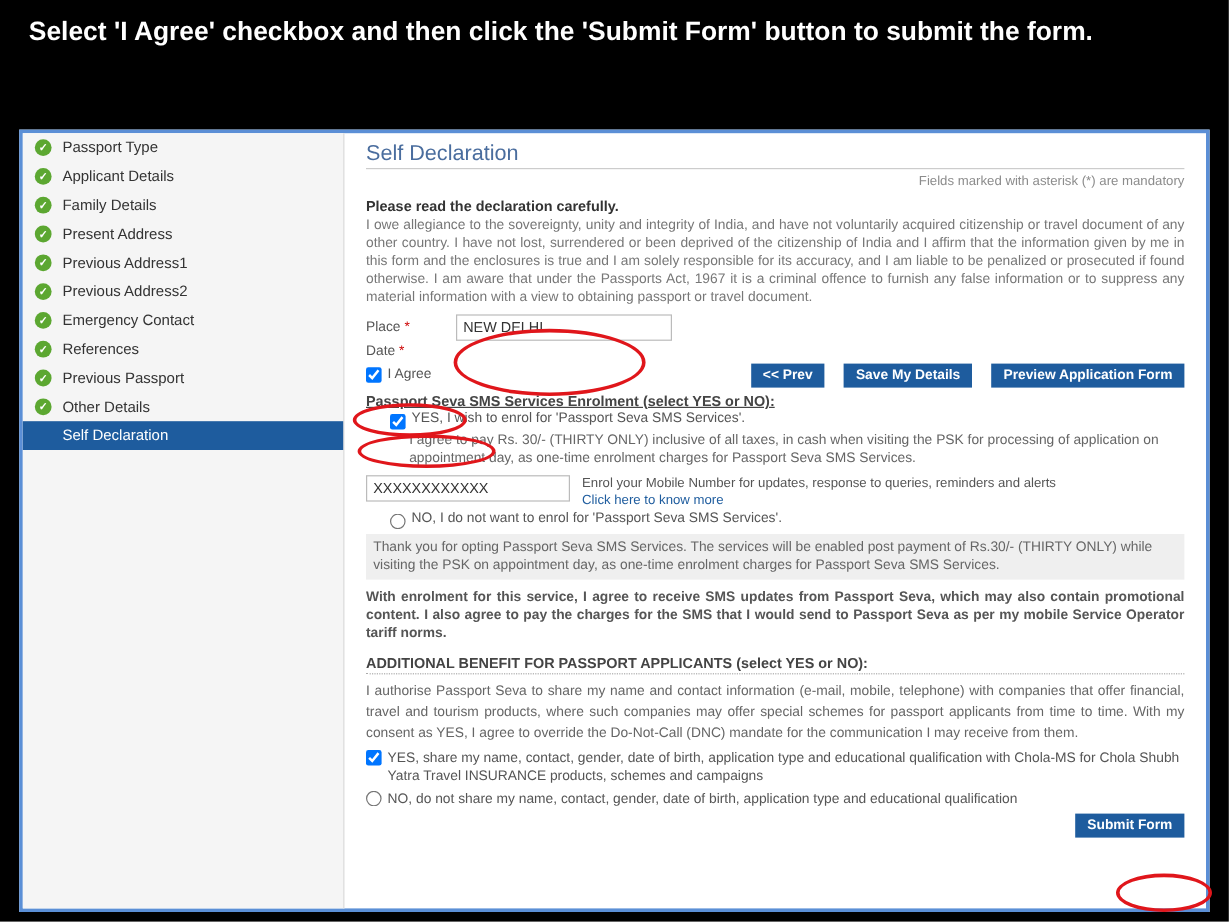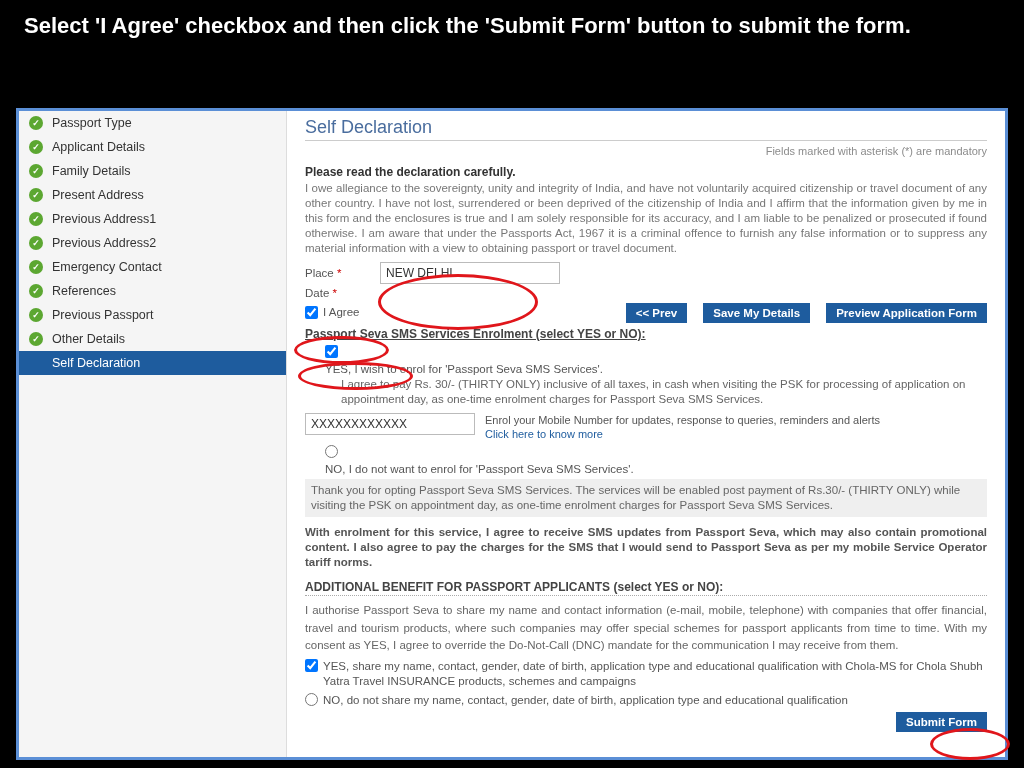--- a/index.html
+++ b/index.html
@@ -19,21 +19,21 @@
 .decl-text { text-align: justify; color: #777; line-height: 1.3; margin-bottom: 6px; }
 .form-row { display: flex; align-items: center; margin: 3px 0; }
 .form-row label { width: 75px; color: #555; font-size: 11.5px; }
 .req { color: #c00; }
 .text-input { border: 1px solid #bbb; padding: 3px 5px; width: 180px; font-size: 12px; color: #333; }
 .agree-row { display: flex; align-items: center; justify-content: space-between; margin-top: 4px; margin-bottom: 4px; }
 .agree-left { display: flex; align-items: flex-start; gap: 5px; }
 .btn-row { display: flex; gap: 16px; }
 .btn { background: #1e5c9e; color: #fff; border: none; padding: 4px 10px; font-size: 11.5px; font-weight: bold; cursor: pointer; }
 .section-head { font-weight: bold; color: #444; text-decoration: underline; font-size: 12px; margin-top: 2px; }
-.check-line { display: flex; align-items: flex-start; gap: 5px; margin: 2px 0 2px 20px; color: #555; flex-direction: column; }
+.check-line { display: flex; align-items: flex-start; gap: 5px; margin: 2px 0 2px 20px; color: #555; }
 .check-line input { margin-top: 2px; }
 .indent-text { margin-left: 36px; color: #666; line-height: 1.3; }
 .mobile-row { display: flex; align-items: flex-start; margin-top: 6px; gap: 10px; }
 .mobile-label { width: 140px; color: #555; font-size: 11px; line-height: 1.2; }
 .mobile-side { flex: 1; color: #555; font-size: 11px; line-height: 1.3; }
 .link { color: #1e5c9e; cursor: pointer; }
 .info-box { background: #efefef; padding: 4px 6px; color: #666; line-height: 1.3; margin-top: 4px; }
 .bold-para { font-weight: bold; color: #555; text-align: justify; line-height: 1.3; margin-top: 8px; }
 .add-head { font-weight: bold; color: #444; margin-top: 10px; border-bottom: 1px dotted #aaa; padding-bottom: 1px; font-size: 12px; }
 .auth-text { color: #666; text-align: justify; line-height: 1.55; margin-top: 6px; }

